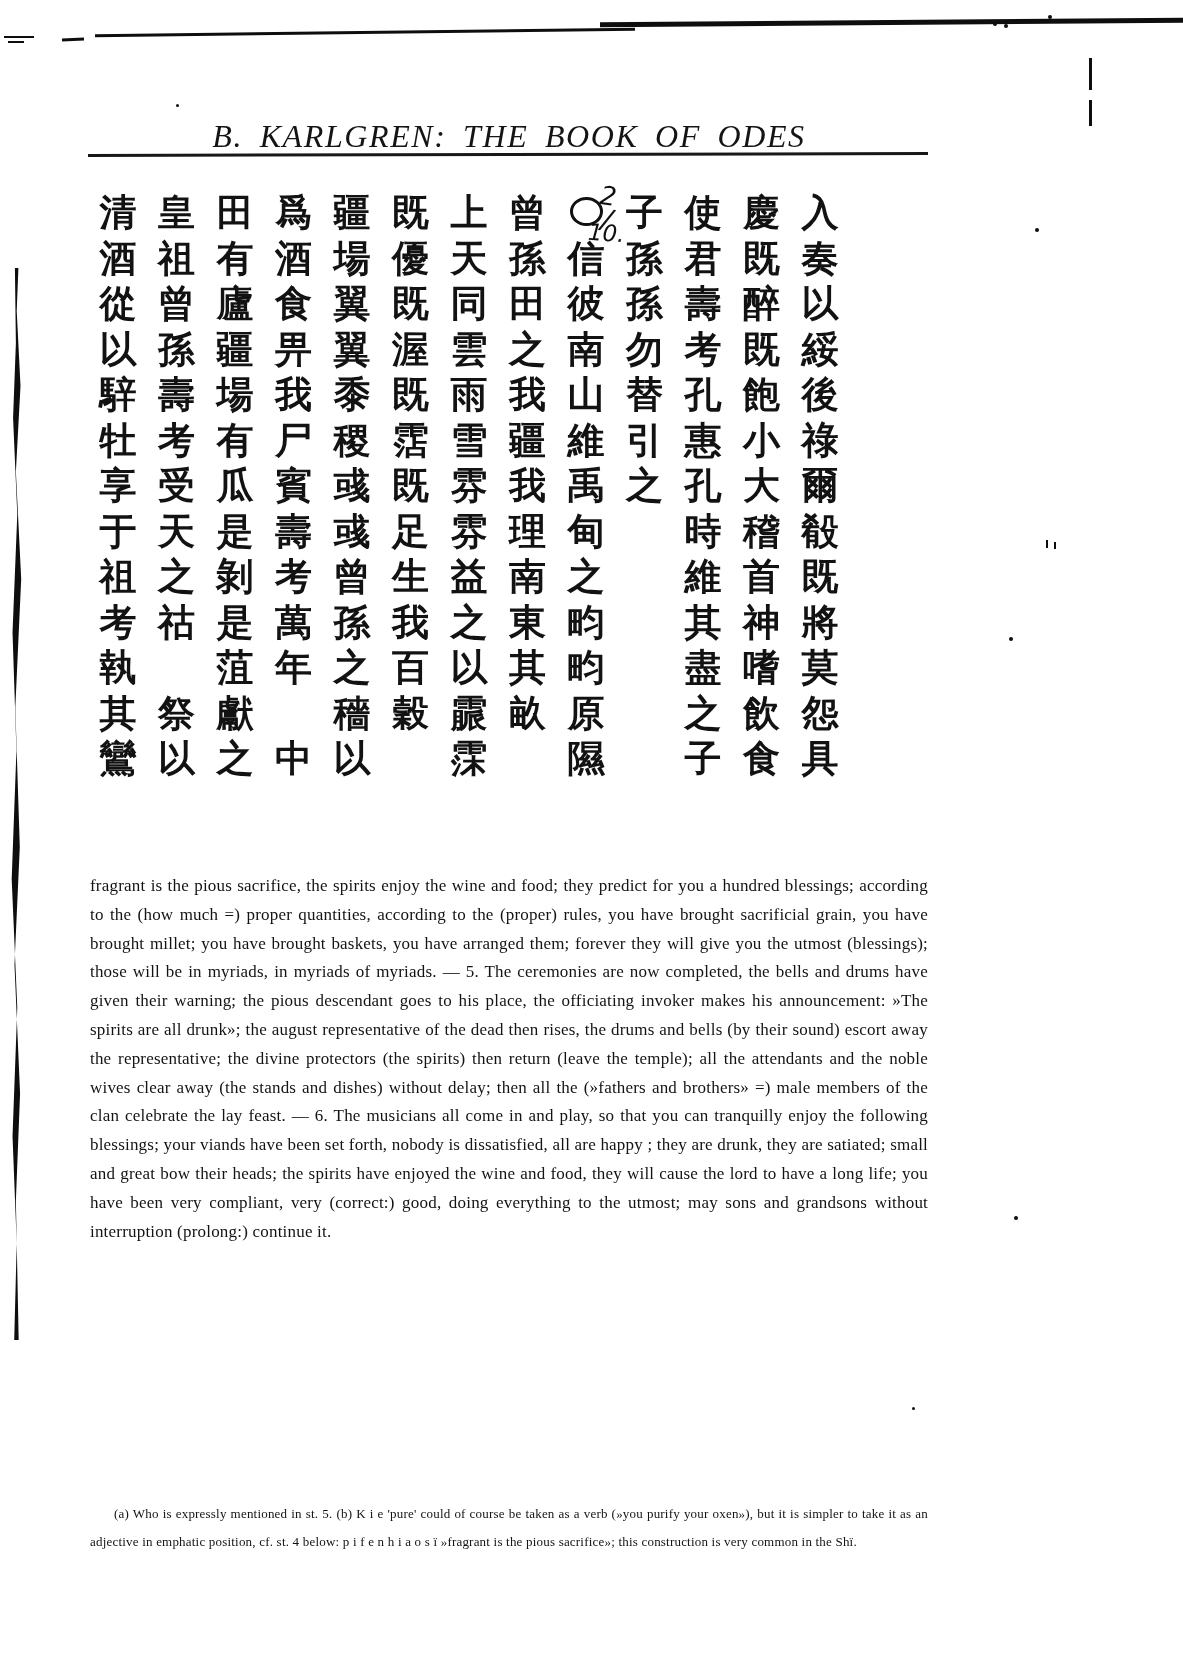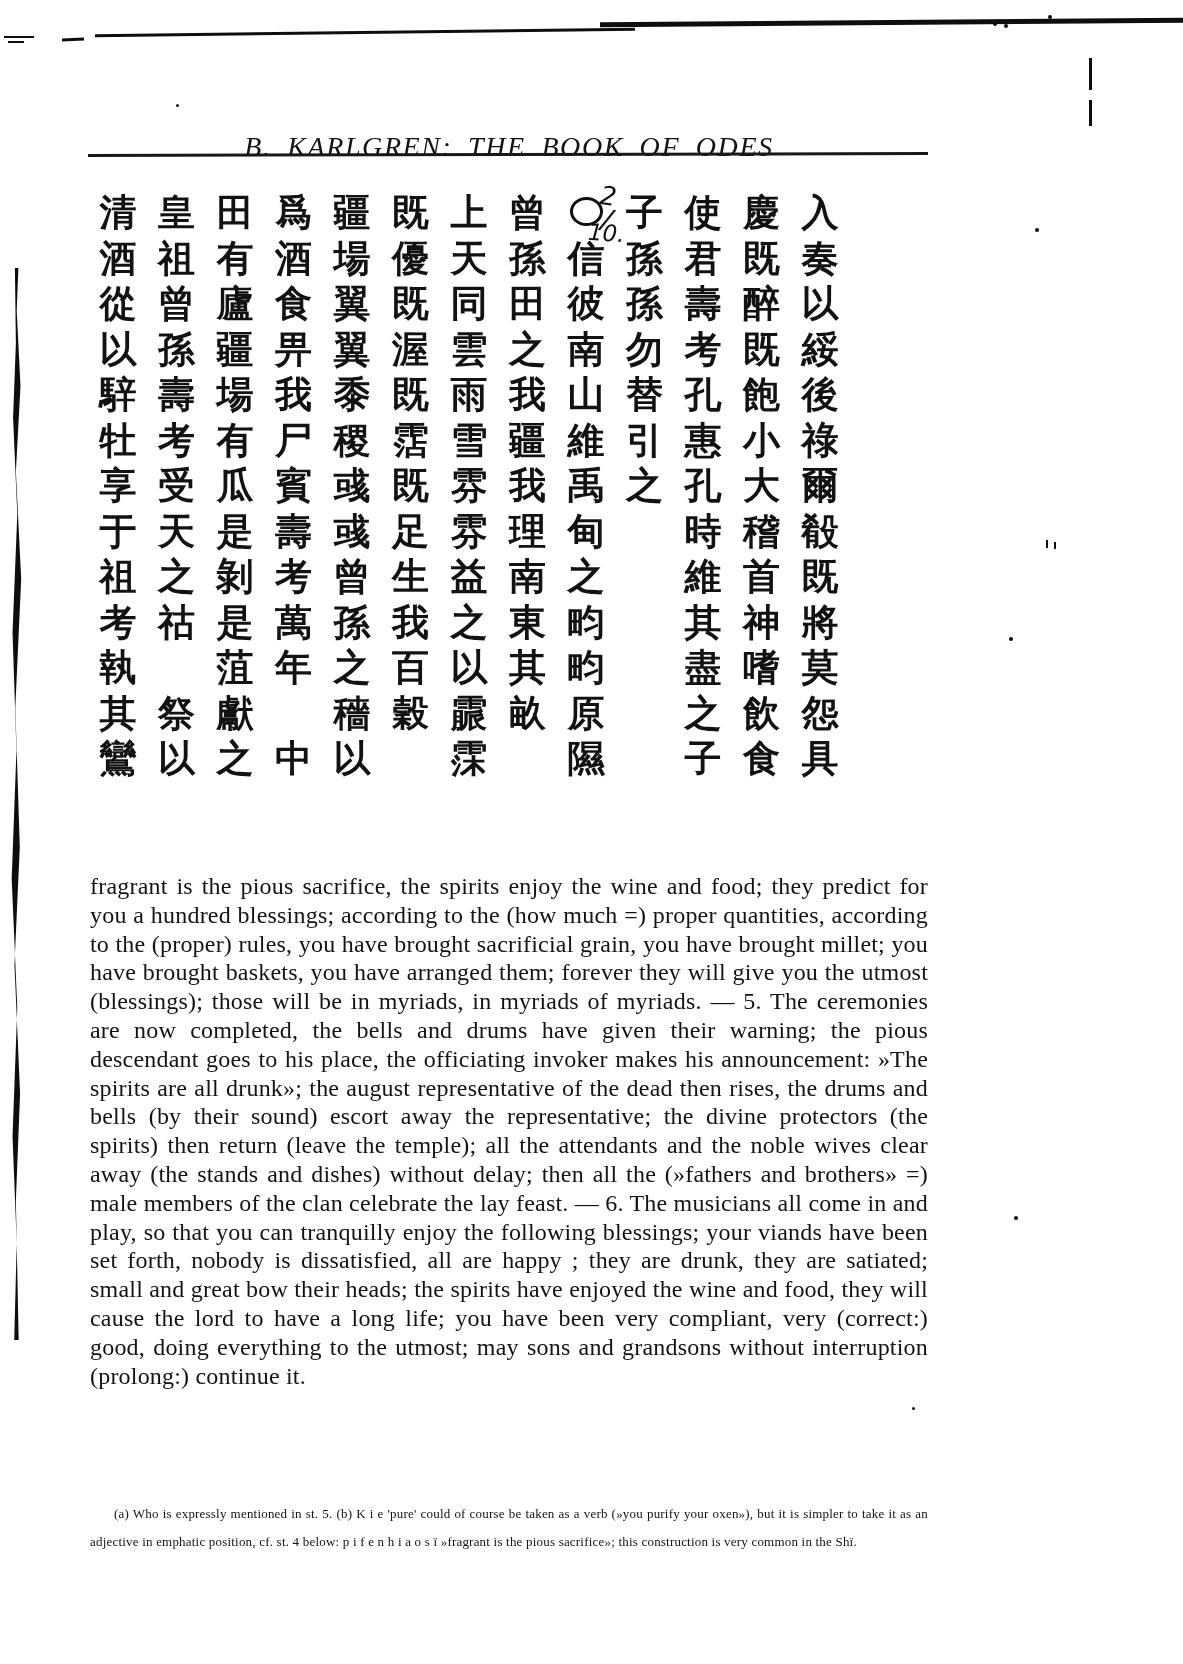--- a/index.html
+++ b/index.html
@@ -26,22 +26,22 @@
   .d4{left:1035px;top:228px;} .d5{left:1009px;top:637px;} .d6{left:1014px;top:1216px;}
   .d7{left:176px;top:104px;width:3px;height:3px;} .d8{left:912px;top:1407px;width:3px;height:3px;}
   .a-r1{left:1089px;top:58px;width:2.5px;height:32px;}
   .a-r2{left:1089px;top:100px;width:2.5px;height:26px;}
   .a-t1{left:1046px;top:540px;width:2px;height:8px;}
   .a-t2{left:1054px;top:542px;width:2px;height:7px;}
 
   
   .page-header{
     position:absolute;top:118px;left:90px;width:838px;
-    text-align:center;font-style:italic;font-size:28px;
-    letter-spacing:1.6px;word-spacing:7px;color:#141414;margin-top:13px;
+    text-align:center;font-style:italic;font-size:32px;
+    letter-spacing:1.6px;word-spacing:7px;color:#141414;
   }
   .header-rule{
     position:absolute;top:153px;left:88px;width:840px;height:3px;
     background:#181818;transform:rotate(-0.12deg);
   }
 
   
   .ode-grid{
     position:absolute;top:190px;left:95px;width:748px;
     display:flex;justify-content:space-between;flex-direction:row;
@@ -61,21 +61,21 @@
     position:absolute;font-family:"DejaVu Sans", sans-serif;
     font-style:italic;font-weight:normal;color:#111;line-height:1;
   }
   .marker .hw-top{top:-7px;right:-8px;font-size:26px;transform:rotate(8deg);}
   .marker .hw-slash{top:16px;right:-2px;font-size:28px;transform:rotate(12deg);}
   .marker .hw-bottom{top:32px;right:-16px;font-size:23px;transform:rotate(4deg);}
 
   
   .translation{
     position:absolute;top:872px;left:90px;width:838px;
-    font-size:24px;line-height:28.8px;text-align:justify;
+    font-size:17px;line-height:28.8px;text-align:justify;
     letter-spacing:0.2px;color:#131313;
   }
   .footnote{
     position:absolute;top:1500px;left:90px;width:838px;
     font-size:13px;line-height:27.5px;text-align:justify;
     text-indent:24px;letter-spacing:0.2px;color:#131313;
   }
 </style>
 </head>
 <body>

